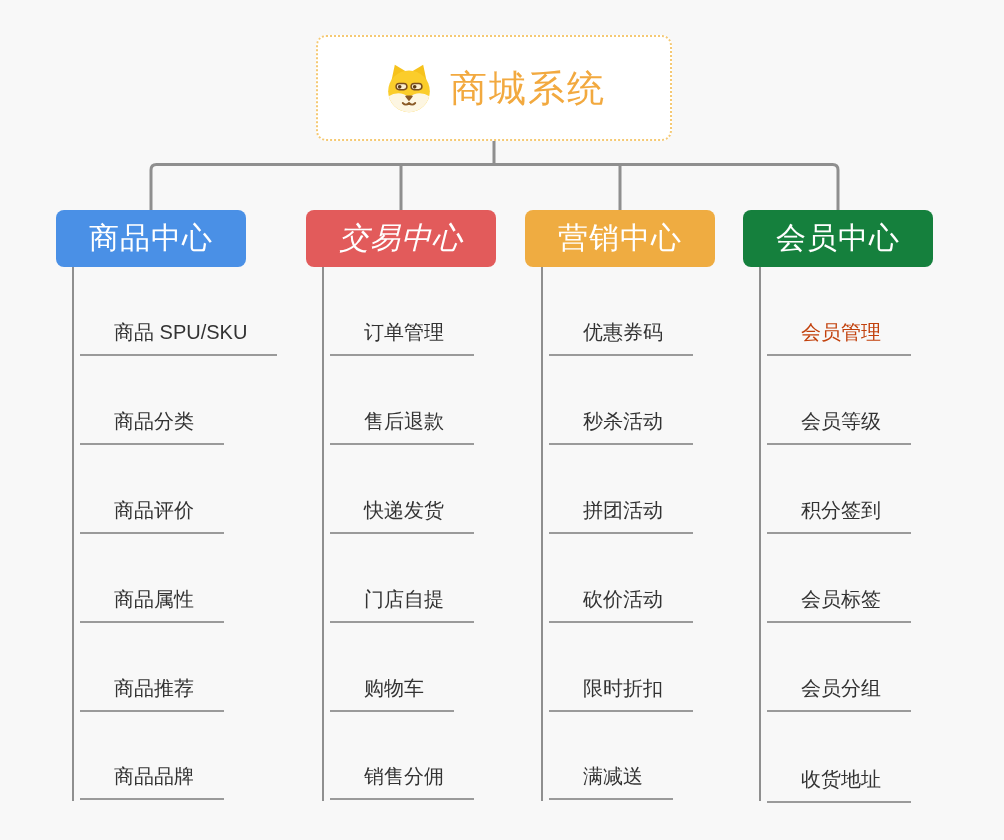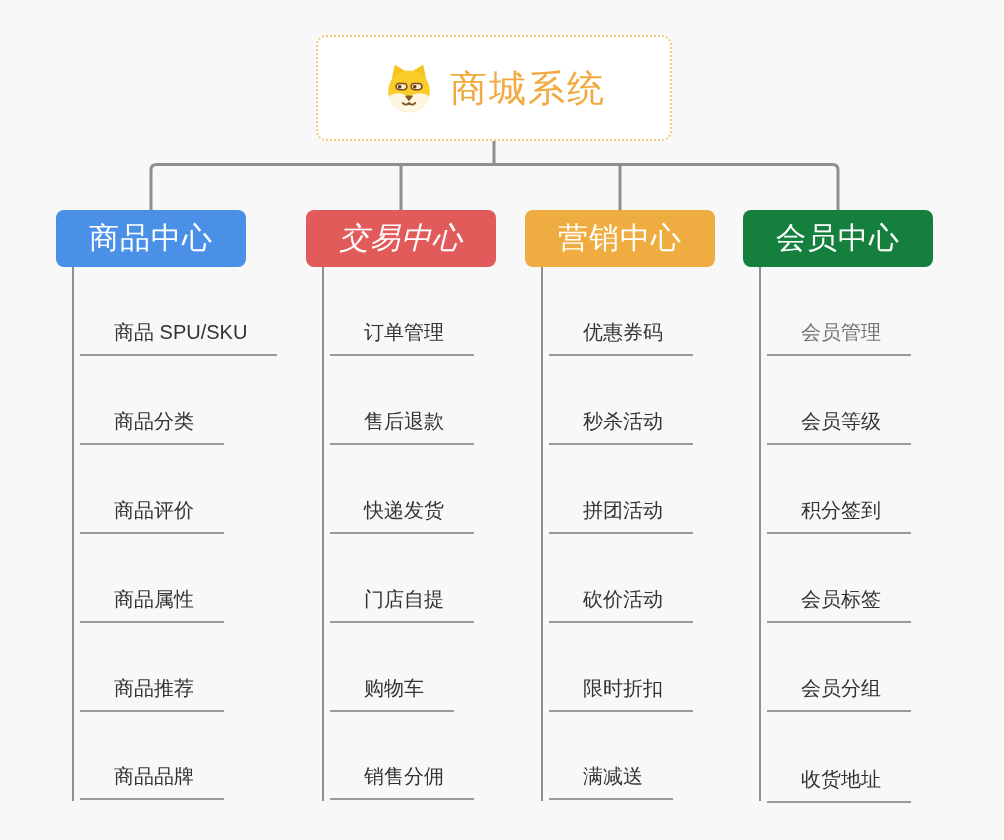--- a/index.html
+++ b/index.html
@@ -108,21 +108,21 @@
         <div class="leaf" style="top: 287px; color: rgb(51, 51, 51); border-bottom-color: rgb(154, 154, 154);">拼团活动</div>
         <div class="leaf" style="top: 376px; color: rgb(51, 51, 51); border-bottom-color: rgb(154, 154, 154);">砍价活动</div>
         <div class="leaf" style="top: 465px; color: rgb(51, 51, 51); border-bottom-color: rgb(154, 154, 154);">限时折扣</div>
         <div class="leaf" style="top: 553px; color: rgb(51, 51, 51); border-bottom-color: rgb(154, 154, 154);">满减送</div>
       </div>
       <div class="column" style="left: 743px;">
         <div class="branch-box" style="background: #15803d; color: rgb(255, 255, 255);">
           <span>会员中心</span>
         </div>
         <div class="spine" style="background: rgb(143, 143, 143);"></div>
-        <div class="leaf" style="top: 109px; color: #737373; border-bottom-color: rgb(154, 154, 154);">会员管理</div>
+        <div class="leaf" style="top: 109px; color: #c2410c; border-bottom-color: rgb(154, 154, 154);">会员管理</div>
         <div class="leaf" style="top: 198px; color: rgb(51, 51, 51); border-bottom-color: rgb(154, 154, 154);">会员等级</div>
         <div class="leaf" style="top: 287px; color: rgb(51, 51, 51); border-bottom-color: rgb(154, 154, 154);">积分签到</div>
         <div class="leaf" style="top: 376px; color: rgb(51, 51, 51); border-bottom-color: rgb(154, 154, 154);">会员标签</div>
         <div class="leaf" style="top: 465px; color: rgb(51, 51, 51); border-bottom-color: rgb(154, 154, 154);">会员分组</div>
         <div class="leaf" style="top: 556px; color: rgb(51, 51, 51); border-bottom-color: rgb(154, 154, 154);">收货地址</div>
       </div>
     </div>
 </div>
 
 </body></html>

